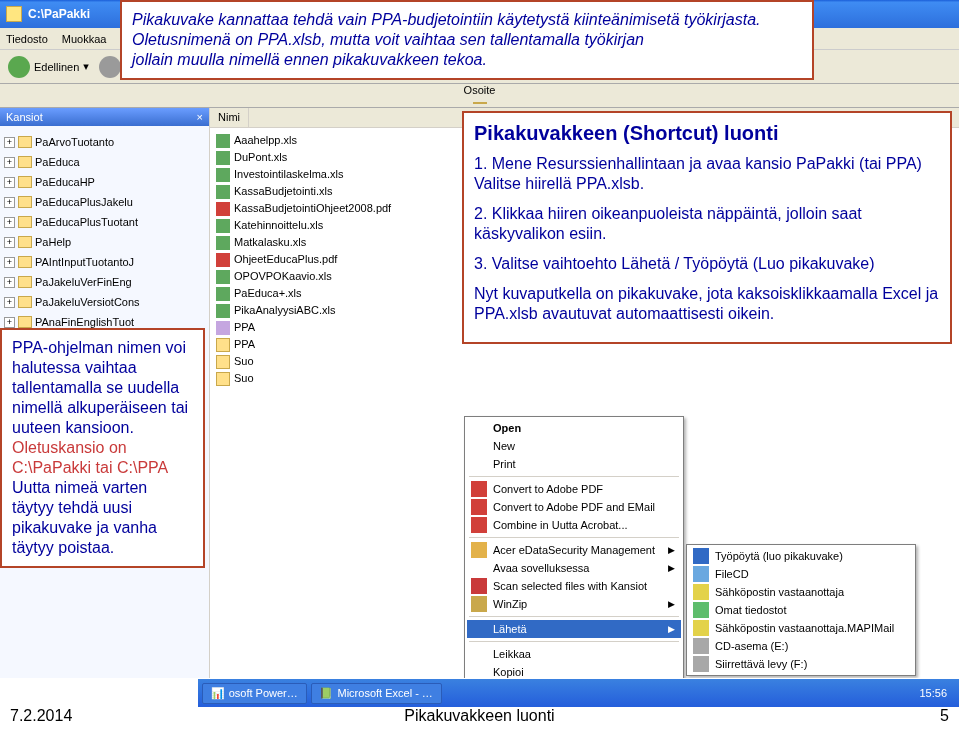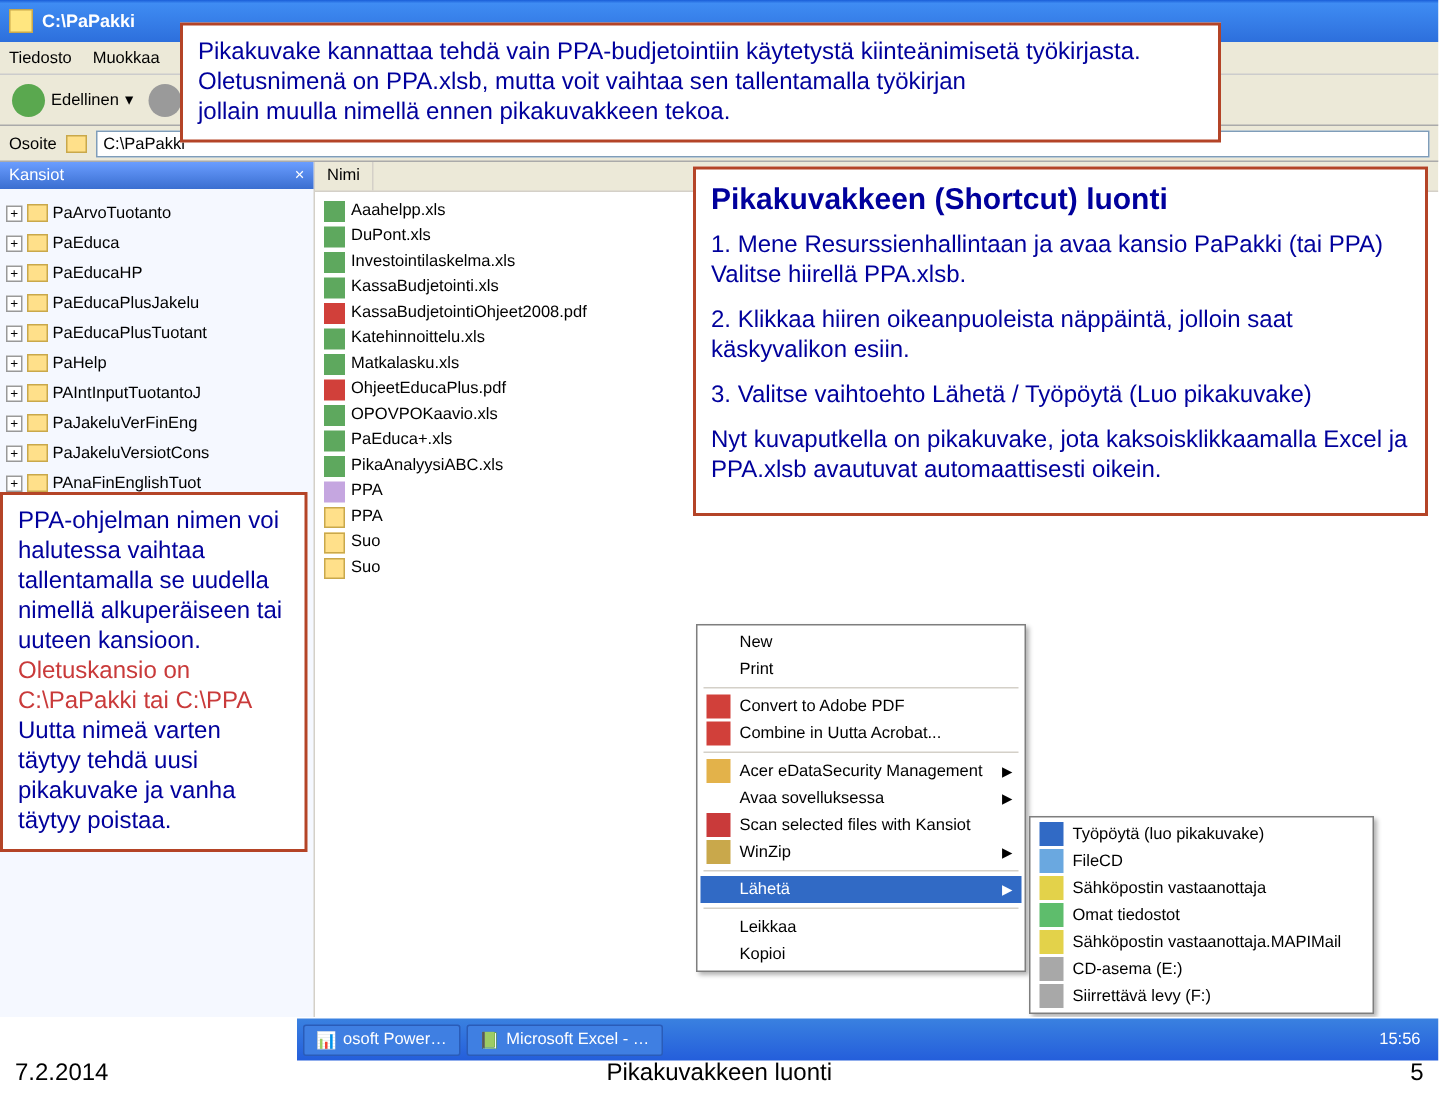--- a/index.html
+++ b/index.html
@@ -5,21 +5,21 @@
   * { margin:0; padding:0; box-sizing:border-box; font-family: Tahoma, Arial, sans-serif; }
   body { width:959px; height:729px; background:#fff; position:relative; font-size:11px; }
   
   
   .titlebar { height:28px; background:linear-gradient(#1a5ed8,#3f8cf3 8%,#2d6fdc); display:flex; align-items:center; padding:0 6px; color:#fff; font-weight:bold; font-size:12px; }
   .titlebar .icon { width:16px; height:16px; background:#ffe680; border:1px solid #c9a84b; margin-right:6px; }
   .menubar { height:22px; background:#ece9d8; border-bottom:1px solid #ccc; display:flex; align-items:center; padding:0 6px; gap:14px; font-size:11px; }
   .toolbar { height:34px; background:#ece9d8; border-bottom:1px solid #aaa; display:flex; align-items:center; padding:0 8px; gap:10px; font-size:11px; }
   .toolbar .btn { display:flex; align-items:center; gap:4px; }
   .nav-circle { width:22px; height:22px; border-radius:50%; background:#5aa84f; display:inline-block; }
-  .addrbar { height:24px; background:#ece9d8; border-bottom:1px solid #aaa; display:flex; align-items:center; padding:0 6px; gap:6px; font-size:11px; }
+  .addrbar { height:24px; background:#ece9d8; border-bottom:1px solid #aaa; display:flex; align-items:center; padding:0 6px; gap:6px; font-size:11px;flex-direction:column; }
   .addrbar input { flex:1; height:18px; font-size:11px; padding:0 4px; border:1px solid #7f9db9; background:#fff; }
   
   .main { display:flex; height:570px; background:#fff; }
   .sidepanel { width:210px; background:#f5f8ff; border-right:1px solid #d4d0c8; }
   .sideheader { background:linear-gradient(#6a9dff,#3a6ed0); color:#fff; font-size:11px; padding:3px 6px; display:flex; justify-content:space-between; }
   .closex { cursor:pointer; }
   .tree { padding:6px 4px; font-size:11px; line-height:18px; }
   .tree .node { display:flex; align-items:center; gap:3px; padding:1px 0; white-space:nowrap; overflow:hidden; }
   .tree .exp { width:11px; height:11px; border:1px solid #999; text-align:center; line-height:9px; font-size:9px; background:#fff; }
   .tree .fld { width:14px; height:12px; background:#ffe08a; border:1px solid #c9a84b; flex-shrink:0; }
@@ -39,21 +39,21 @@
   .ctxmenu .item { padding:3px 20px 3px 26px; display:flex; align-items:center; gap:6px; position:relative; white-space:nowrap; min-width:160px; }
   .ctxmenu .item.hl { background:#316ac5; color:#fff; }
   .ctxmenu .item .mico { position:absolute; left:4px; width:16px; height:16px; }
   .ctxmenu .sep { height:1px; background:#d4d0c8; margin:3px 2px; }
   .ctxmenu .item .arrow { position:absolute; right:6px; font-size:9px; }
   .ctx1 { left:254px; top:308px; width:220px; }
   .ctx2 { left:476px; top:436px; width:230px; }
   
   
   .annot { position:absolute; border:2px solid #b44427; background:#fff; padding:8px 10px; font-family:"Times New Roman", serif; font-size:16px; color:#00009c; line-height:1.25; }
-  .annot-top { left:120px; top:15px; width:694px; }
+  .annot-top { left:120px; top:0px; width:694px;font-style:italic; }
   .annot-right { left:462px; top:111px; width:490px; }
   .annot-right h3 { color:#00009c; font-size:20px; font-weight:bold; margin-bottom:8px; }
   .annot-right p { margin-bottom:10px; }
   .annot-left { left:0px; top:300px; width:205px;margin-top:28px; }
   
   
   .footer { position:absolute; bottom:0; left:0; right:0; display:flex; justify-content:space-between; padding:4px 10px; font-family:"Times New Roman",serif; font-size:16px; }
   .footer .center { position:absolute; left:50%; transform:translateX(-50%); bottom: 4px;}
   
   
@@ -214,29 +214,36 @@
           <span>Suo</span>
         </div>
         <div class="row">
           <span class="ico fld"></span>
           <span>Suo</span>
         </div>
       </div>
 
     <div class="ctxmenu ctx1" id="ctx1">
         <div class="item">
+          <span style="font-weight:bold">Open</span>
+        </div>
+        <div class="item">
           <span style="">New</span>
         </div>
         <div class="item">
           <span style="">Print</span>
         </div>
         <div class="sep"></div>
         <div class="item">
           <span class="mico" style="background:#d1403a"></span>
           <span style="">Convert to Adobe PDF</span>
+        </div>
+        <div class="item">
+          <span class="mico" style="background:#d1403a"></span>
+          <span style="">Convert to Adobe PDF and EMail</span>
         </div>
         <div class="item">
           <span class="mico" style="background:#d1403a"></span>
           <span style="">Combine in Uutta Acrobat...</span>
         </div>
         <div class="sep"></div>
         <div class="item">
           <span class="mico" style="background:#e3b24a"></span>
           <span style="">Acer eDataSecurity Management</span>
           <span class="arrow">▶</span>

